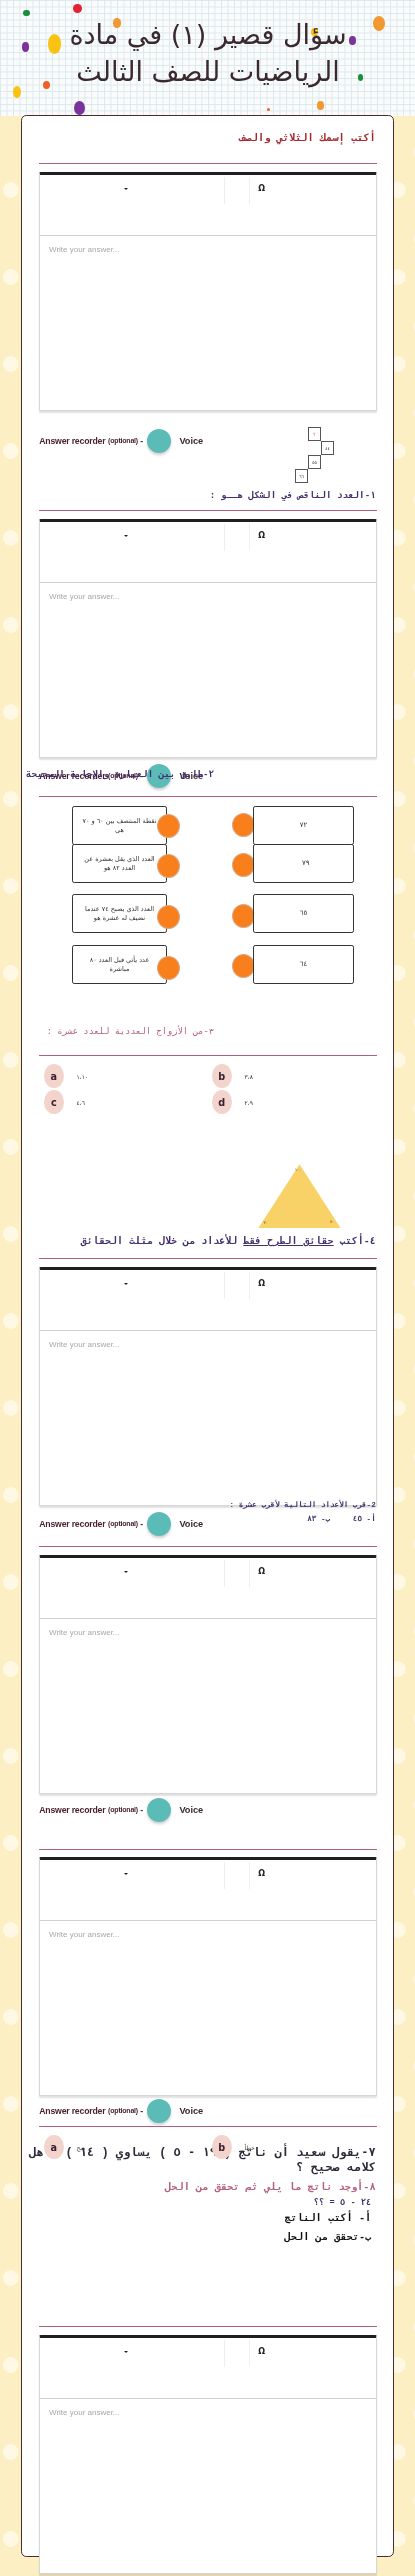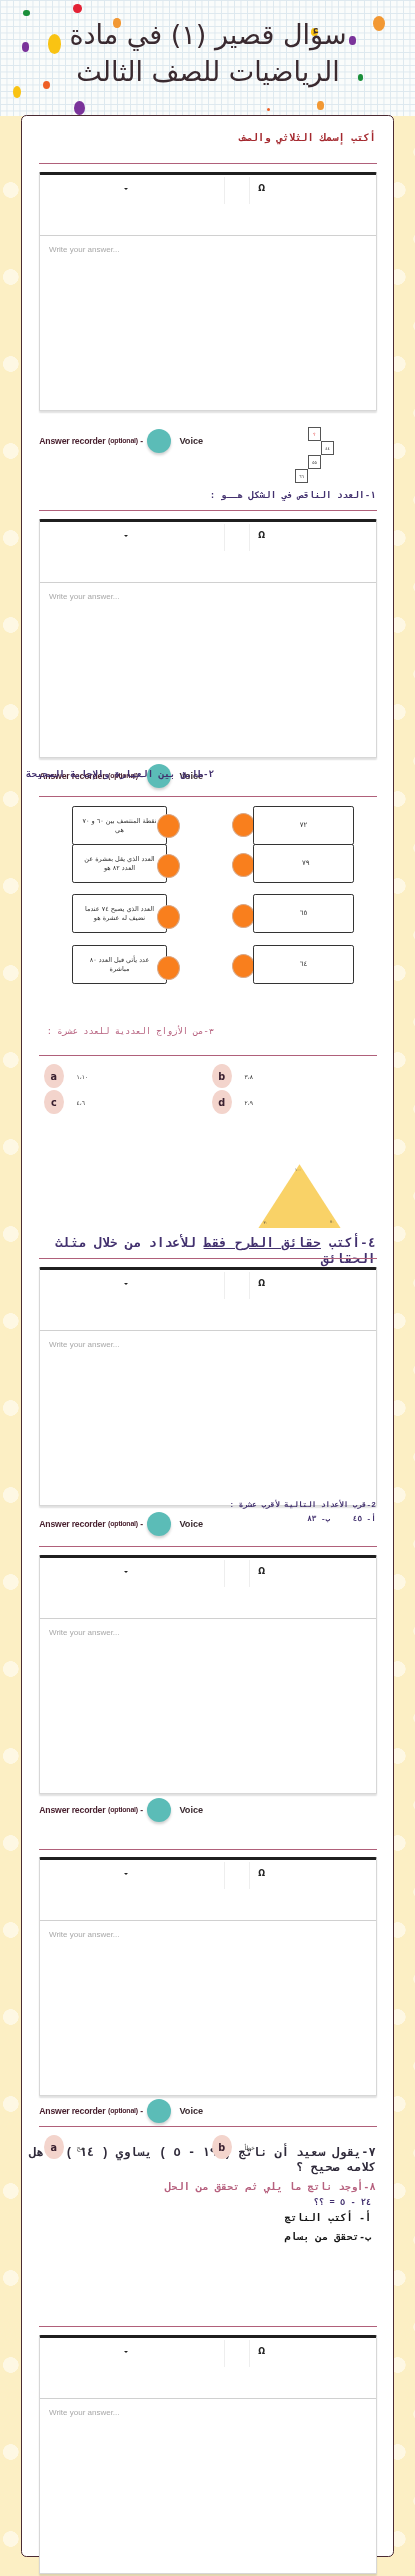--- a/index.html
+++ b/index.html
@@ -206,21 +206,21 @@
   </div>
 
   <div class="tri" style="left:234px;top:1046px;width:87px;height:67px;">
     <svg width="87" height="67" viewBox="0 0 160 124">
       <polygon points="80,4 156,122 4,122" fill="#f9d267"></polygon>
     </svg>
     <span style="position:absolute;left:39px;top:5.4px;font-size:3.8px;color:#333;">١٠٠</span>
     <span style="position:absolute;left:7.6px;top:58px;font-size:3.8px;color:#333;">٣٠</span>
     <span style="position:absolute;left:74px;top:57px;font-size:3.8px;color:#333;">٧٠</span>
   </div>
-  <div class="q-title" style="top:1119px;font-size:13px;color:#42306e;">
+  <div class="q-title" style="top:1119px;font-size:10px;color:#42306e;">
     <span>٤-أكتب </span><span class="u">حقائق الطرح فقط</span><span> للأعداد من خلال مثلث الحقائق</span>
   </div>
   <div class="q-rule" style="top:1142px;"></div>
   <div class="editor" style="top:1151px;">
     <div class="toolbar">
       <span class="tb-caret"></span>
       <span class="tb-sep" style="left:184px;"></span>
       <span class="tb-sep" style="left:209px;"></span>
       <span class="tb-omega">Ω</span>
     </div>
@@ -279,21 +279,21 @@
     <span class="mcq-text">صح</span>
   </div>
   <div class="mcq-opt" style="left:190px;top:2019px;">
     <span class="mcq-letter">b</span>
     <span class="mcq-text">خطأ</span>
   </div>
 
   <div class="q-title" style="top:2064px;right:17.3px;font-size:10.3px;color:#b6607e;">٨-أوجد ناتج ما يلي ثم تحقق من الحل</div>
   <div class="q-title" style="top:2081px;right:21.7px;font-size:8.7px;color:#42306e;">٢٤ - ٥ = ؟؟</div>
   <div class="q-title" style="top:2095px;right:21.7px;font-size:10.3px;color:#111;">أ- أكتب الناتج</div>
-  <div class="q-title" style="top:2114px;right:21.7px;font-size:10.3px;color:#111;">ب-تحقق من بسام</div>
+  <div class="q-title" style="top:2114px;right:21.7px;font-size:10.3px;color:#111;">ب-تحقق من الحل</div>
   <div class="q-rule" style="top:2210px;"></div>
   <div class="editor" style="top:2219px;">
     <div class="toolbar">
       <span class="tb-caret"></span>
       <span class="tb-sep" style="left:184px;"></span>
       <span class="tb-sep" style="left:209px;"></span>
       <span class="tb-omega">Ω</span>
     </div>
     <textarea class="answer-area" placeholder="Write your answer..." style=""></textarea>
   </div>

